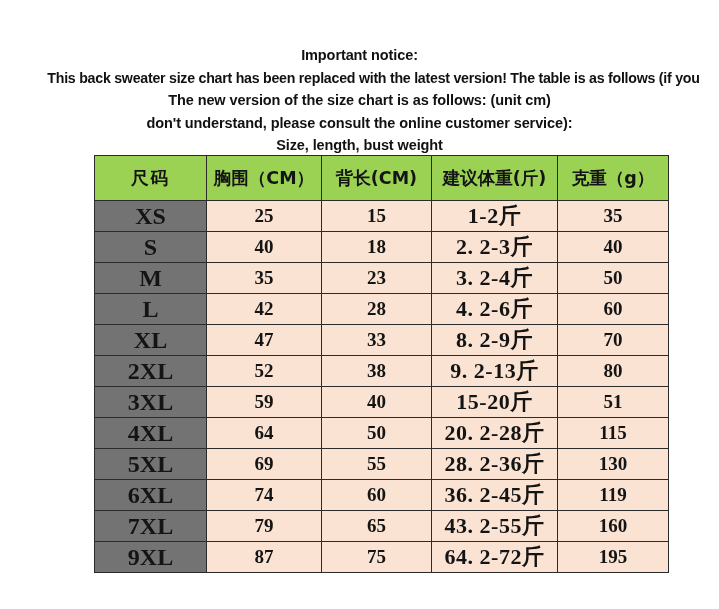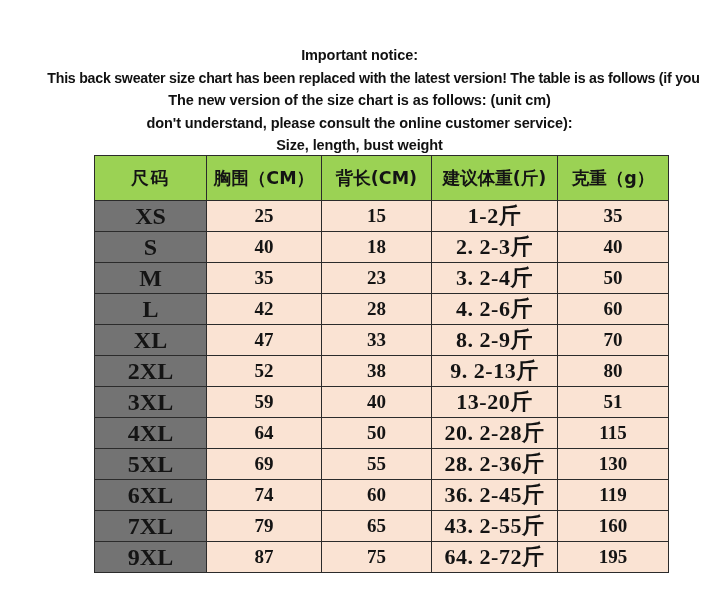--- a/index.html
+++ b/index.html
@@ -166,21 +166,21 @@
           <td class="size-cell">2XL</td>
           <td>52</td>
           <td>38</td>
           <td class="weight-cell">9. 2-13斤</td>
           <td>80</td>
         </tr>
         <tr>
           <td class="size-cell">3XL</td>
           <td>59</td>
           <td>40</td>
-          <td class="weight-cell">13-20斤</td>
+          <td class="weight-cell">15-20斤</td>
           <td>51</td>
         </tr>
         <tr>
           <td class="size-cell">4XL</td>
           <td>64</td>
           <td>50</td>
           <td class="weight-cell">20. 2-28斤</td>
           <td>115</td>
         </tr>
         <tr>

